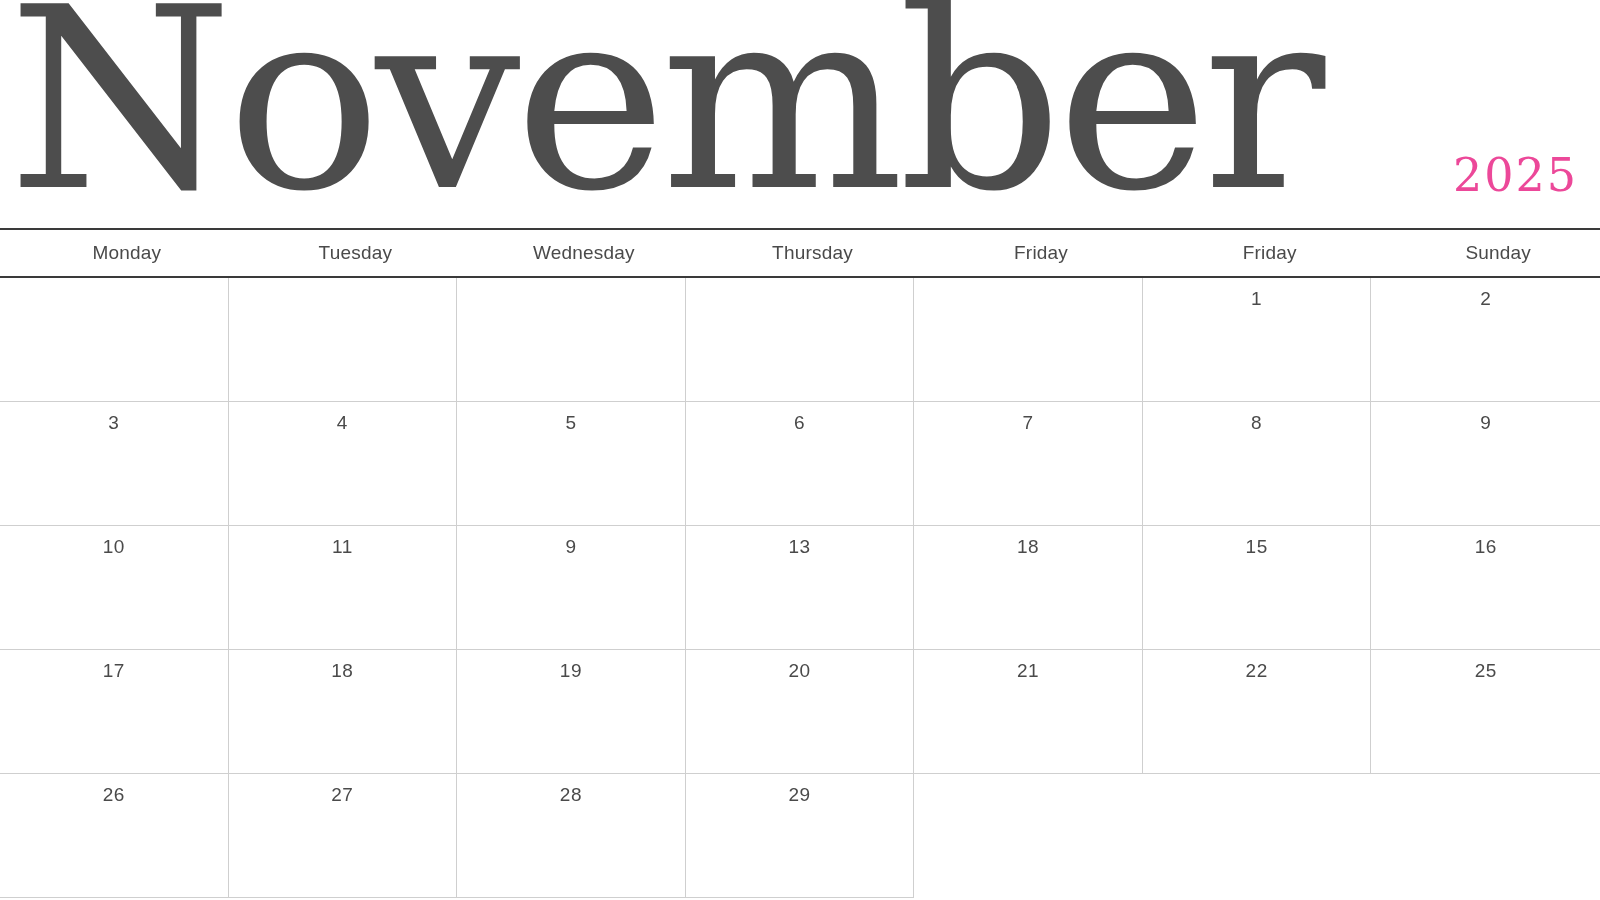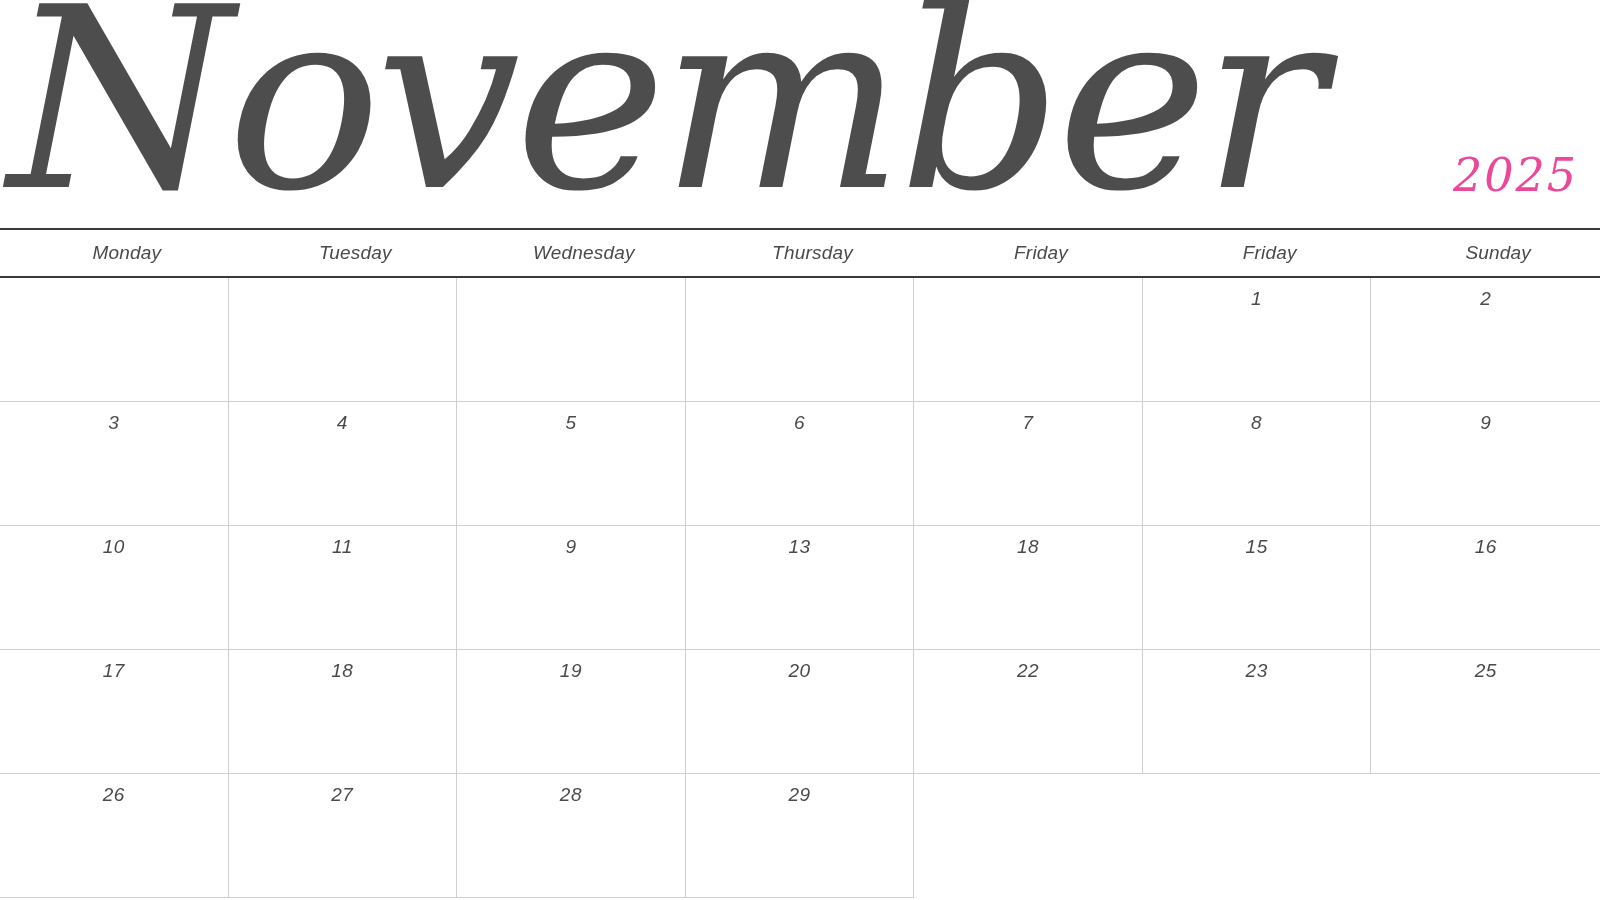--- a/index.html
+++ b/index.html
@@ -9,21 +9,20 @@
     background: #ffffff;
     font-family: "Liberation Sans", sans-serif;
     overflow: hidden;
   }
 
   .calendar {
     position: relative;
     width: 1600px;
     height: 900px;
     background: #ffffff;
-    font-style: italic;
   }
 
   
   .title-row {
     position: relative;
     height: 228px;
     width: 100%;
     overflow: hidden;
   }
 
@@ -199,26 +198,26 @@
       <div class="day-cell">
         <div class="day-number">18</div>
       </div>
       <div class="day-cell">
         <div class="day-number">19</div>
       </div>
       <div class="day-cell">
         <div class="day-number">20</div>
       </div>
       <div class="day-cell">
+        <div class="day-number">21</div>
+      </div>
+      <div class="day-cell">
         <div class="day-number">22</div>
       </div>
       <div class="day-cell">
-        <div class="day-number">23</div>
-      </div>
-      <div class="day-cell">
         <div class="day-number">25</div>
       </div>
       <div class="day-cell">
         <div class="day-number">26</div>
       </div>
       <div class="day-cell">
         <div class="day-number">27</div>
       </div>
       <div class="day-cell">
         <div class="day-number">28</div>

